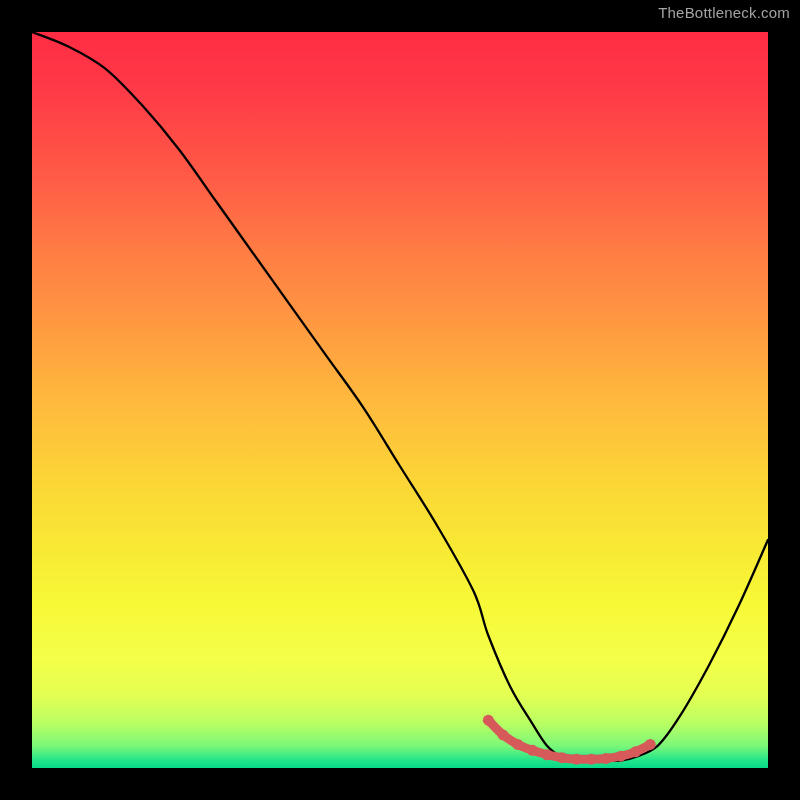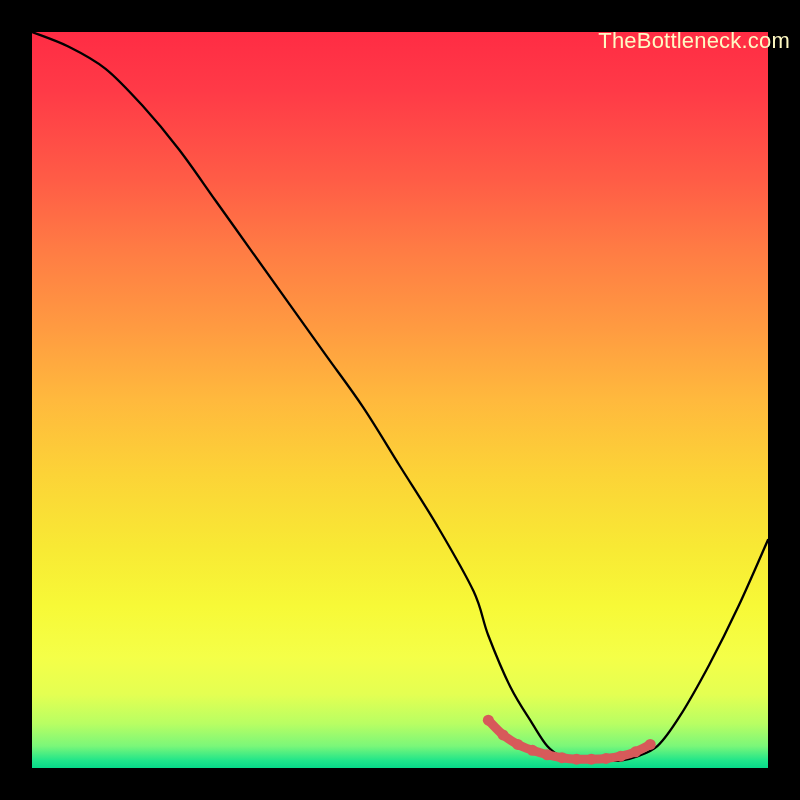--- a/index.html
+++ b/index.html
@@ -14,26 +14,25 @@
   .frame {
     position: relative;
     width: 800px;
     height: 800px;
     background: #000;
   }
   .watermark {
     position: absolute;
     top: 4px;
     right: 10px;
-    color: #fef9c3;
-    font-size: 22px;
+    color: #a3a3a3;
+    font-size: 15px;
     letter-spacing: 0.2px;
     z-index: 10;
     user-select: none;
-    margin-top: 24px;
   }
   
   .plot-area {
     position: absolute;
     left: 32px;
     top: 32px;
     width: 736px;
     height: 736px;
     overflow: hidden;
   }

